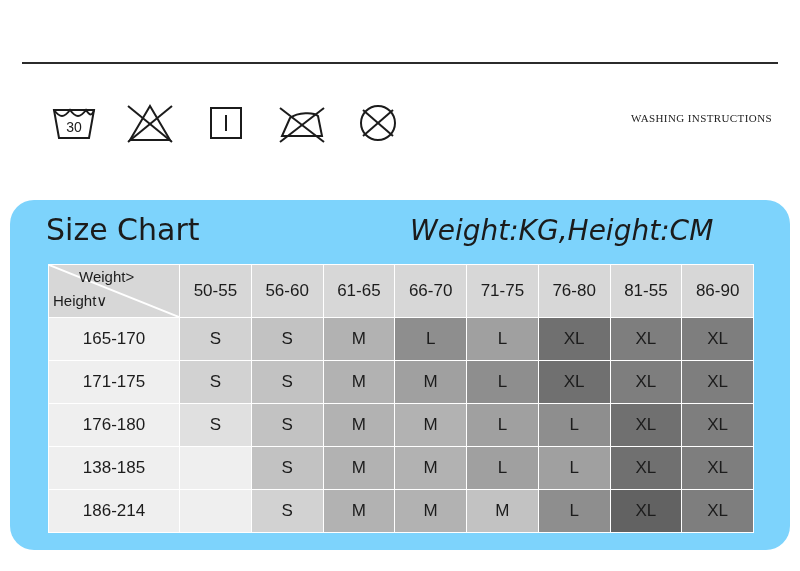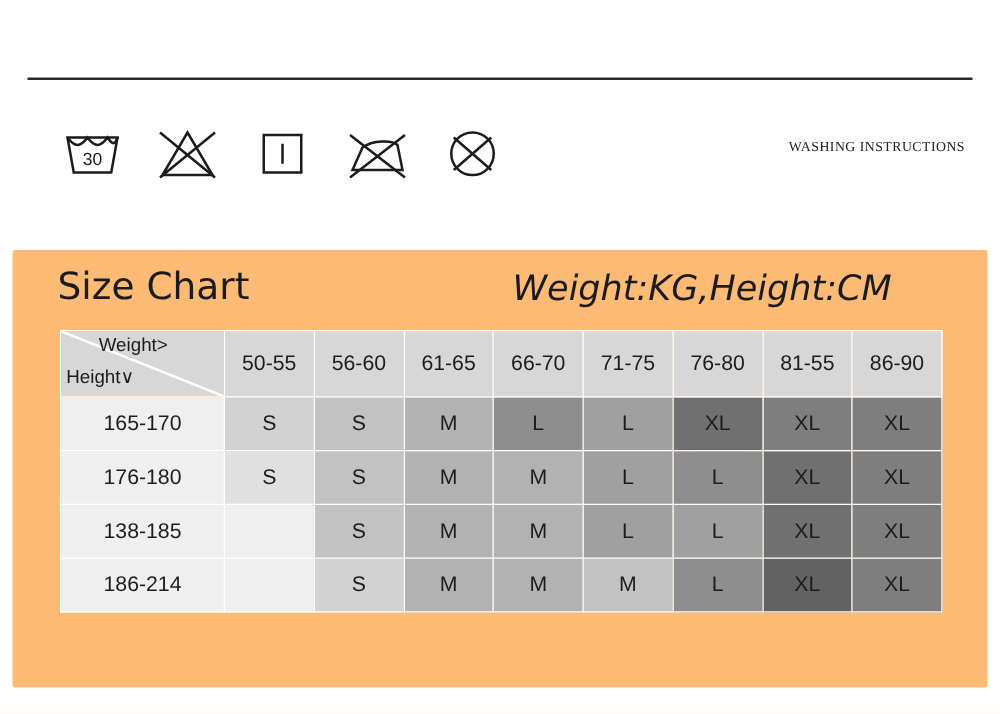--- a/index.html
+++ b/index.html
@@ -59,22 +59,22 @@
     font-family: Liberation Serif, serif;
   }
 
   
   .chart-panel {
     position: absolute;
     left: 10px;
     top: 200px;
     width: 780px;
     height: 350px;
-    background: #fdba74;
-    border-radius: 2px;
+    background: #7dd3fc;
+    border-radius: 24px;
   }
   .chart-title {
     position: absolute;
     left: 36px;
     top: 12px;
     font-size: 30px;
     color: #1b1b1b;
     font-family: "DejaVu Sans", sans-serif;
     font-weight: 400;
   }
@@ -249,20 +249,31 @@
           <td class="cell sz-2">S</td>
           <td class="cell sz-3">S</td>
           <td class="cell sz-4">M</td>
           <td class="cell sz-6">L</td>
           <td class="cell sz-5">L</td>
           <td class="cell sz-8">XL</td>
           <td class="cell sz-7">XL</td>
           <td class="cell sz-7">XL</td>
         </tr>
         <tr>
+          <td class="row-head">171-175</td>
+          <td class="cell sz-2">S</td>
+          <td class="cell sz-3">S</td>
+          <td class="cell sz-4">M</td>
+          <td class="cell sz-5">M</td>
+          <td class="cell sz-6">L</td>
+          <td class="cell sz-8">XL</td>
+          <td class="cell sz-7">XL</td>
+          <td class="cell sz-7">XL</td>
+        </tr>
+        <tr>
           <td class="row-head">176-180</td>
           <td class="cell sz-1">S</td>
           <td class="cell sz-3">S</td>
           <td class="cell sz-4">M</td>
           <td class="cell sz-4">M</td>
           <td class="cell sz-5">L</td>
           <td class="cell sz-6">L</td>
           <td class="cell sz-8">XL</td>
           <td class="cell sz-7">XL</td>
         </tr>

